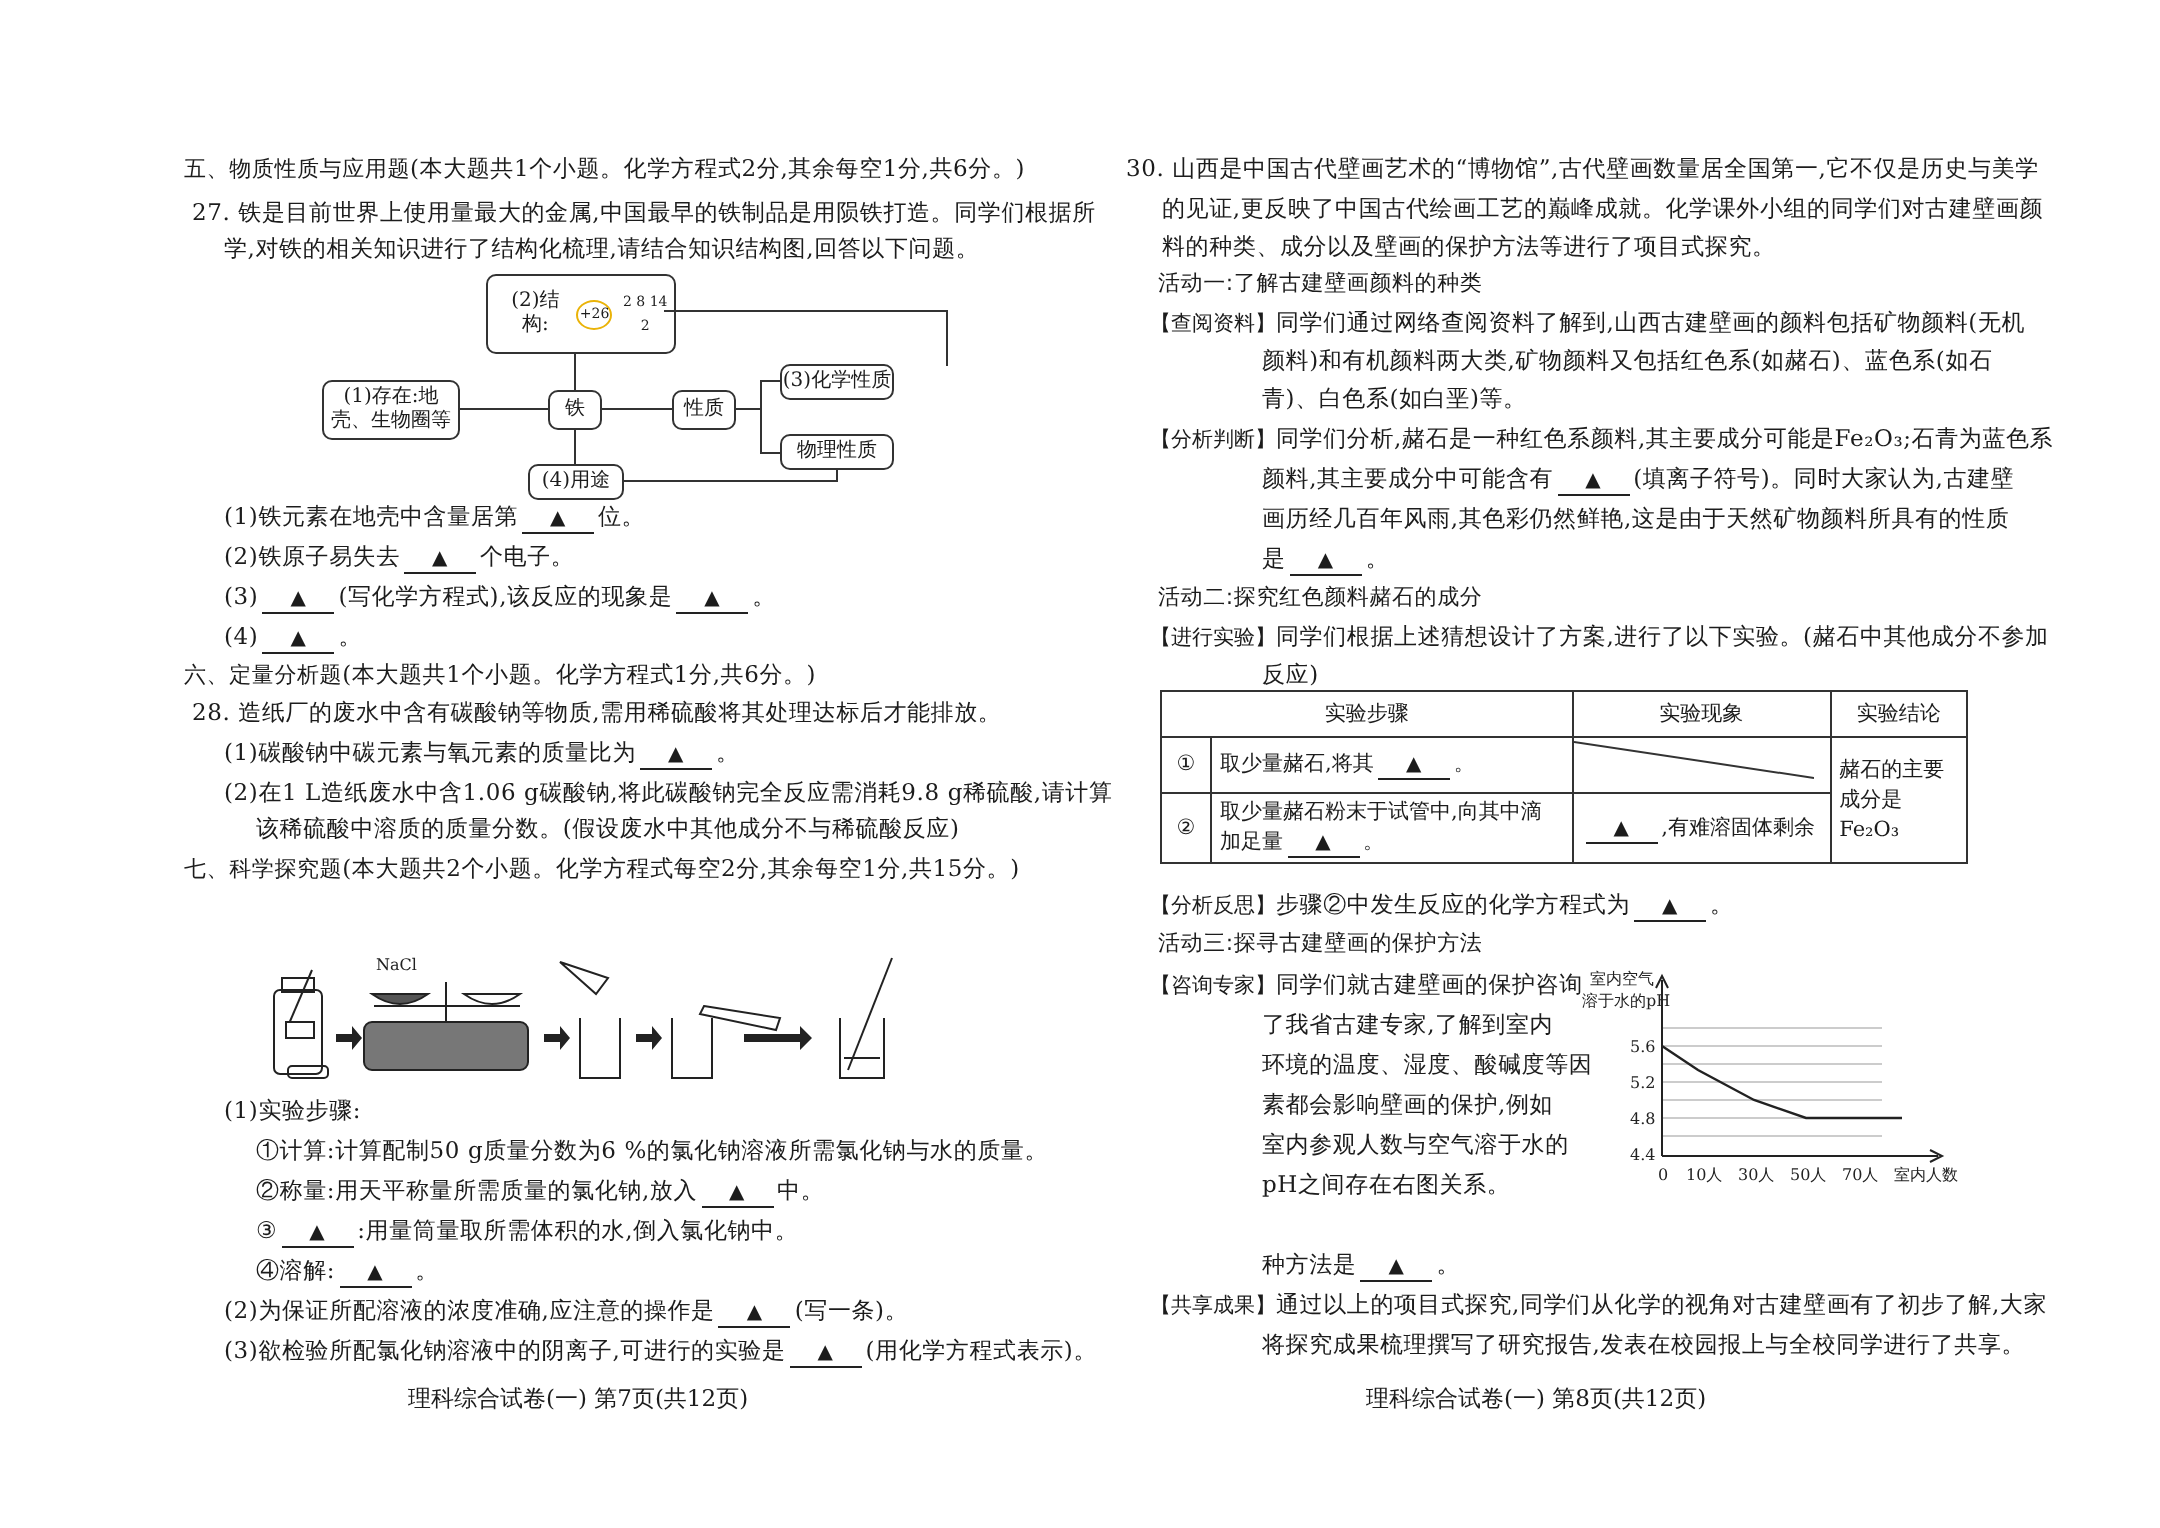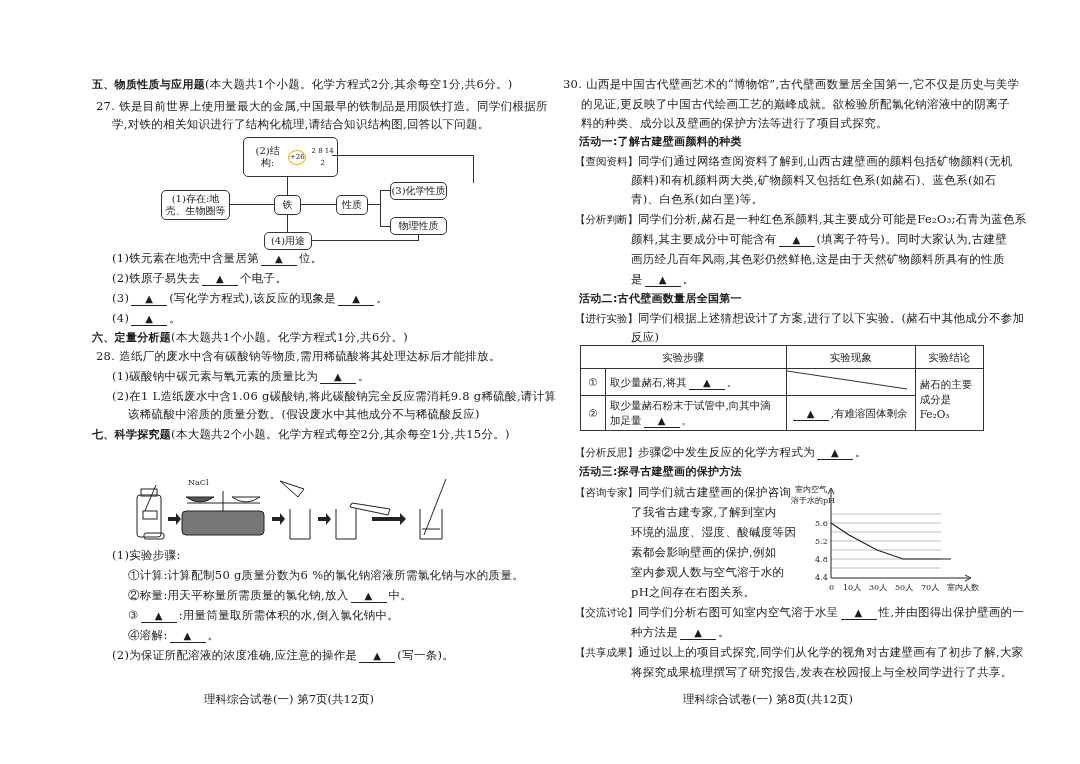--- a/index.html
+++ b/index.html
@@ -2,21 +2,21 @@
 <html><head>
 <meta charset="utf-8">
 <style>
   html, body { margin:0; padding:0; background:#ffffff; }
   body { width:1080px; height:764px; position:relative; overflow:hidden;
     font-family: "DejaVu Serif", "Liberation Serif", serif; color:#1c1c1c; font-size:11.5px; }
   .page { position:absolute; top:70px; width:470px; height:640px; }
   .page.left { left:92px; }
   .page.right { left:563px; width:445px; }
   .line { position:absolute; white-space:nowrap; line-height:16px; letter-spacing:0.3px; }
-  .b { font-weight:bold; font-family:"DejaVu Sans","Liberation Sans",sans-serif; font-size:11px; }
+  .b { font-weight:normal; font-family:"DejaVu Sans","Liberation Sans",sans-serif; font-size:11px; }
   .blank { display:inline-block; border-bottom:1px solid #222; min-width:36px; text-align:center; line-height:13px; margin:0 2px; }
   .tri { font-size:10px; }
   .tag { font-size:10.5px; letter-spacing:0; }
   .footer { position:absolute; top:622px; font-size:11.5px; white-space:nowrap; }
   
   .diag { position:absolute; left:70px; top:75px; width:300px; height:100px; }
   .box { position:absolute; border:1px solid #333; border-radius:5px; background:#fff; font-size:10px; line-height:12px; text-align:center; display:flex; align-items:center; justify-content:center; }
   .hl, .vl { position:absolute; background:#333; }
   .hl { height:1px; } .vl { width:1px; }
   
@@ -131,43 +131,46 @@
   </div>
   <div class="line" style="top:537px;left:36px">
     <span>③</span><span class="blank"><span class="tri">▲</span></span><span>:用量筒量取所需体积的水,倒入氯化钠中。</span>
   </div>
   <div class="line" style="top:557px;left:36px">
     <span>④溶解:</span><span class="blank"><span class="tri">▲</span></span><span>。</span>
   </div>
   <div class="line" style="top:577px;left:20px">
     <span>(2)为保证所配溶液的浓度准确,应注意的操作是</span><span class="blank"><span class="tri">▲</span></span><span>(写一条)。</span>
   </div>
+  <div class="line" style="top:597px;left:20px">
+    <span>(3)欲检验所配氯化钠溶液中的阴离子,可进行的实验是</span><span class="blank"><span class="tri">▲</span></span><span>(用化学方程式表示)。</span>
+  </div>
   <div class="footer" style="left:112px">理科综合试卷(一)   第7页(共12页)</div>
 </div>
 
 <div class="page right">
   <div class="line" style="top:6px;left:0">30. 山西是中国古代壁画艺术的“博物馆”,古代壁画数量居全国第一,它不仅是历史与美学</div>
-  <div class="line" style="top:26px;left:18px">的见证,更反映了中国古代绘画工艺的巅峰成就。欲检验所配氯化钠溶液中的阴离子</div>
+  <div class="line" style="top:26px;left:18px">的见证,更反映了中国古代绘画工艺的巅峰成就。化学课外小组的同学们对古建壁画颜</div>
   <div class="line" style="top:45px;left:18px">料的种类、成分以及壁画的保护方法等进行了项目式探究。</div>
   <div class="line b" style="top:64px;left:16px">活动一:了解古建壁画颜料的种类</div>
 
   <div class="line" style="top:83px;left:12px"><span class="tag">【查阅资料】</span><span>同学们通过网络查阅资料了解到,山西古建壁画的颜料包括矿物颜料(无机</span></div>
   <div class="line" style="top:102px;left:68px">颜料)和有机颜料两大类,矿物颜料又包括红色系(如赭石)、蓝色系(如石</div>
   <div class="line" style="top:121px;left:68px">青)、白色系(如白垩)等。</div>
 
   <div class="line" style="top:141px;left:12px"><span class="tag">【分析判断】</span><span>同学们分析,赭石是一种红色系颜料,其主要成分可能是Fe₂O₃;石青为蓝色系</span></div>
   <div class="line" style="top:161px;left:68px">
     <span>颜料,其主要成分中可能含有</span><span class="blank"><span class="tri">▲</span></span><span>(填离子符号)。同时大家认为,古建壁</span>
   </div>
   <div class="line" style="top:181px;left:68px">画历经几百年风雨,其色彩仍然鲜艳,这是由于天然矿物颜料所具有的性质</div>
   <div class="line" style="top:201px;left:68px">
     <span>是</span><span class="blank"><span class="tri">▲</span></span><span>。</span>
   </div>
 
-  <div class="line b" style="top:221px;left:16px">活动二:古代壁画数量居全国第一</div>
+  <div class="line b" style="top:221px;left:16px">活动二:探究红色颜料赭石的成分</div>
   <div class="line" style="top:240px;left:12px"><span class="tag">【进行实验】</span><span>同学们根据上述猜想设计了方案,进行了以下实验。(赭石中其他成分不参加</span></div>
   <div class="line" style="top:259px;left:68px">反应)</div>
 
   <table class="exp">
     <tbody>
         <tr>
       <th colspan="2" style="width:206px">实验步骤</th>
       <th style="width:120px">实验现象</th>
       <th>实验结论</th>
     </tr>
@@ -231,23 +234,20 @@
       <text x="24" y="98">4.4</text>
       <text x="38" y="108">0</text>
       <text x="52" y="108">10人</text>
       <text x="78" y="108">30人</text>
       <text x="104" y="108">50人</text>
       <text x="130" y="108">70人</text>
       <text x="156" y="108">室内人数</text>
     </g>
   </svg>
 
-  <div class="line" style="top:534px;left:12px">
-    <span class="tag">【交流讨论】</span><span>同学们分析右图可知室内空气溶于水呈</span><span class="blank"><span class="tri">▲</span></span><span>性,并由图得出保护壁画的一</span>
-  </div>
   <div class="line" style="top:554px;left:68px">
     <span>种方法是</span><span class="blank"><span class="tri">▲</span></span><span>。</span>
   </div>
   <div class="line" style="top:574px;left:12px"><span class="tag">【共享成果】</span><span>通过以上的项目式探究,同学们从化学的视角对古建壁画有了初步了解,大家</span></div>
   <div class="line" style="top:594px;left:68px">将探究成果梳理撰写了研究报告,发表在校园报上与全校同学进行了共享。</div>
 
   <div class="footer" style="left:120px">理科综合试卷(一)   第8页(共12页)</div>
 </div>
 
 </body></html>

